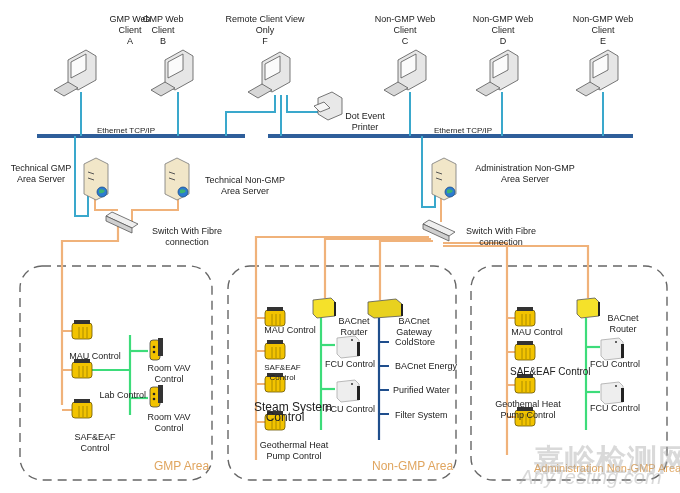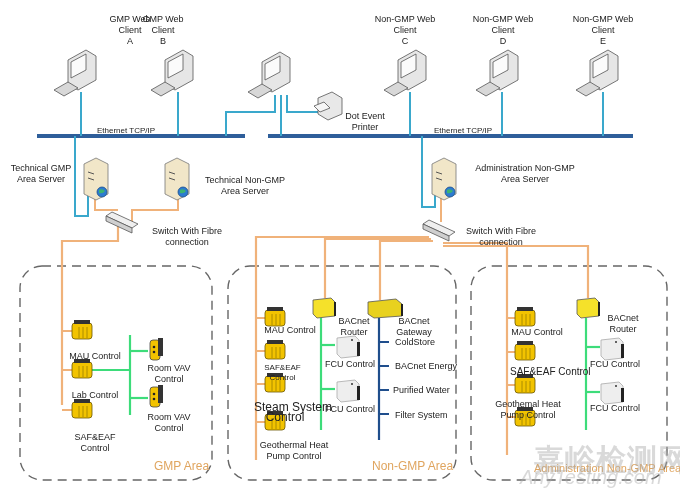--- a/index.html
+++ b/index.html
@@ -256,20 +256,25 @@
   <div class="lbl" style="left:130px;top:14px;width:80px;margin-left:-40px;">
     <div>GMP Web</div>
     <div>Client</div>
     <div>A</div>
   </div>
   <div class="lbl" style="left:163px;top:14px;width:80px;margin-left:-40px;">
     <div>GMP Web</div>
     <div>Client</div>
     <div>B</div>
   </div>
+  <div class="lbl" style="left:265px;top:14px;width:110px;margin-left:-55px;">
+    <div>Remote Client View</div>
+    <div>Only</div>
+    <div>F</div>
+  </div>
   <div class="lbl" style="left:405px;top:14px;width:90px;margin-left:-45px;">
     <div>Non-GMP Web</div>
     <div>Client</div>
     <div>C</div>
   </div>
   <div class="lbl" style="left:503px;top:14px;width:90px;margin-left:-45px;">
     <div>Non-GMP Web</div>
     <div>Client</div>
     <div>D</div>
   </div>
@@ -303,21 +308,21 @@
   <div class="lbl" style="left:142px;top:226px;width:90px;">
     <div>Switch With Fibre</div>
     <div>connection</div>
   </div>
   <div class="lbl" style="left:456px;top:226px;width:90px;">
     <div>Switch With Fibre</div>
     <div>connection</div>
   </div>
 
   <div class="lbl" style="left:60px;top:351px;width:70px;">MAU Control</div>
-  <div class="lbl" style="left:60px;top:390px;width:70px;">Lab Control</div>
+  <div class="lbl" style="left:76px;top:390px;width:70px;text-align:right;">Lab Control</div>
   <div class="lbl" style="left:60px;top:432px;width:70px;">
     <div>SAF&amp;EAF</div>
     <div>Control</div>
   </div>
   <div class="lbl" style="left:134px;top:363px;width:70px;">
     <div>Room VAV</div>
     <div>Control</div>
   </div>
   <div class="lbl" style="left:134px;top:412px;width:70px;">
     <div>Room VAV</div>

